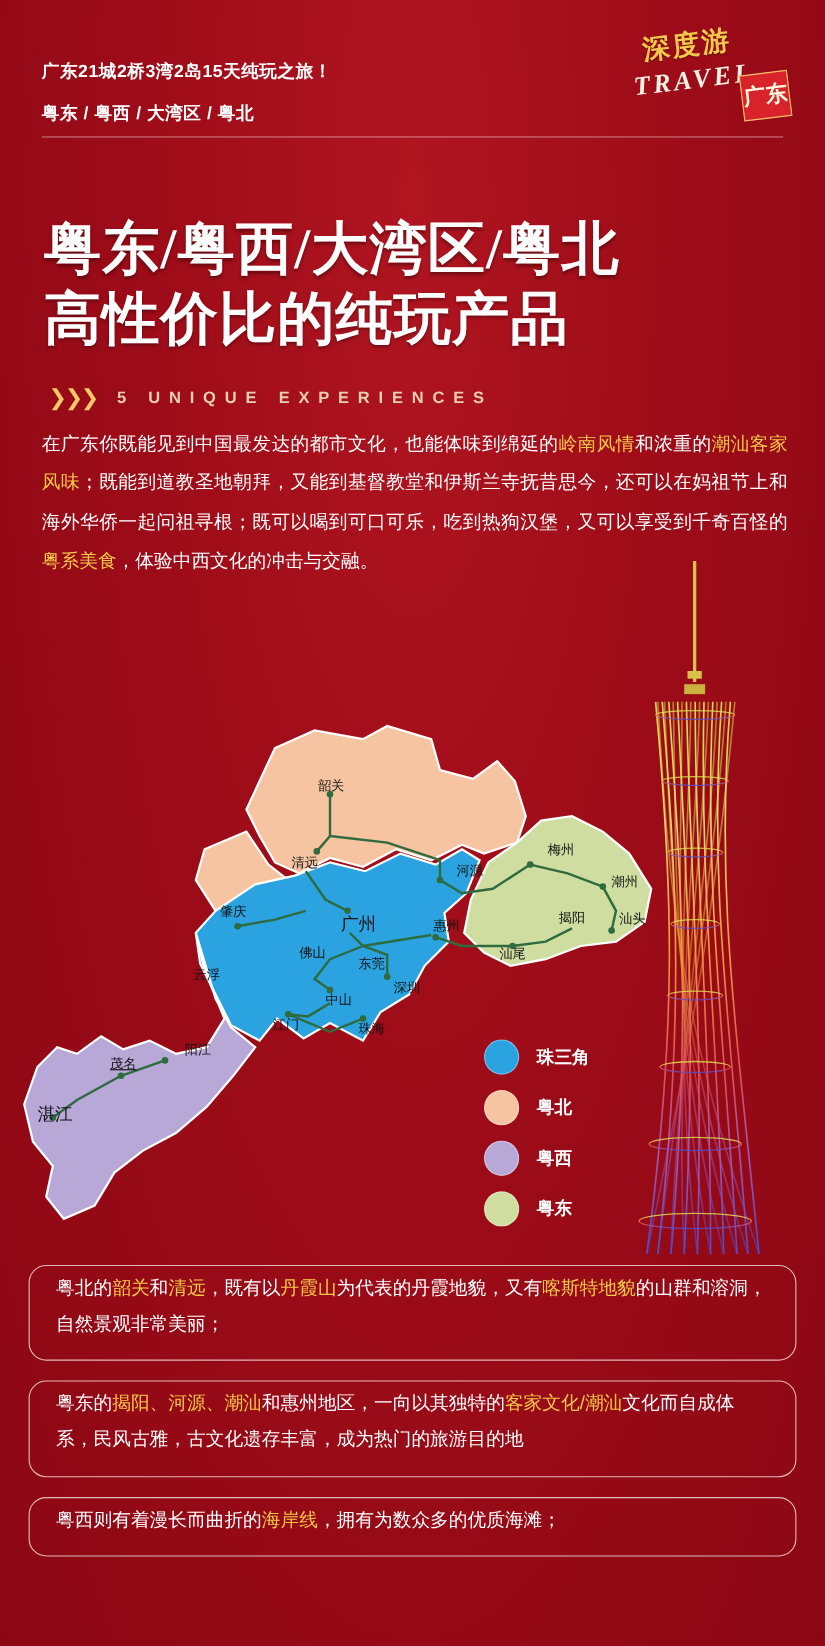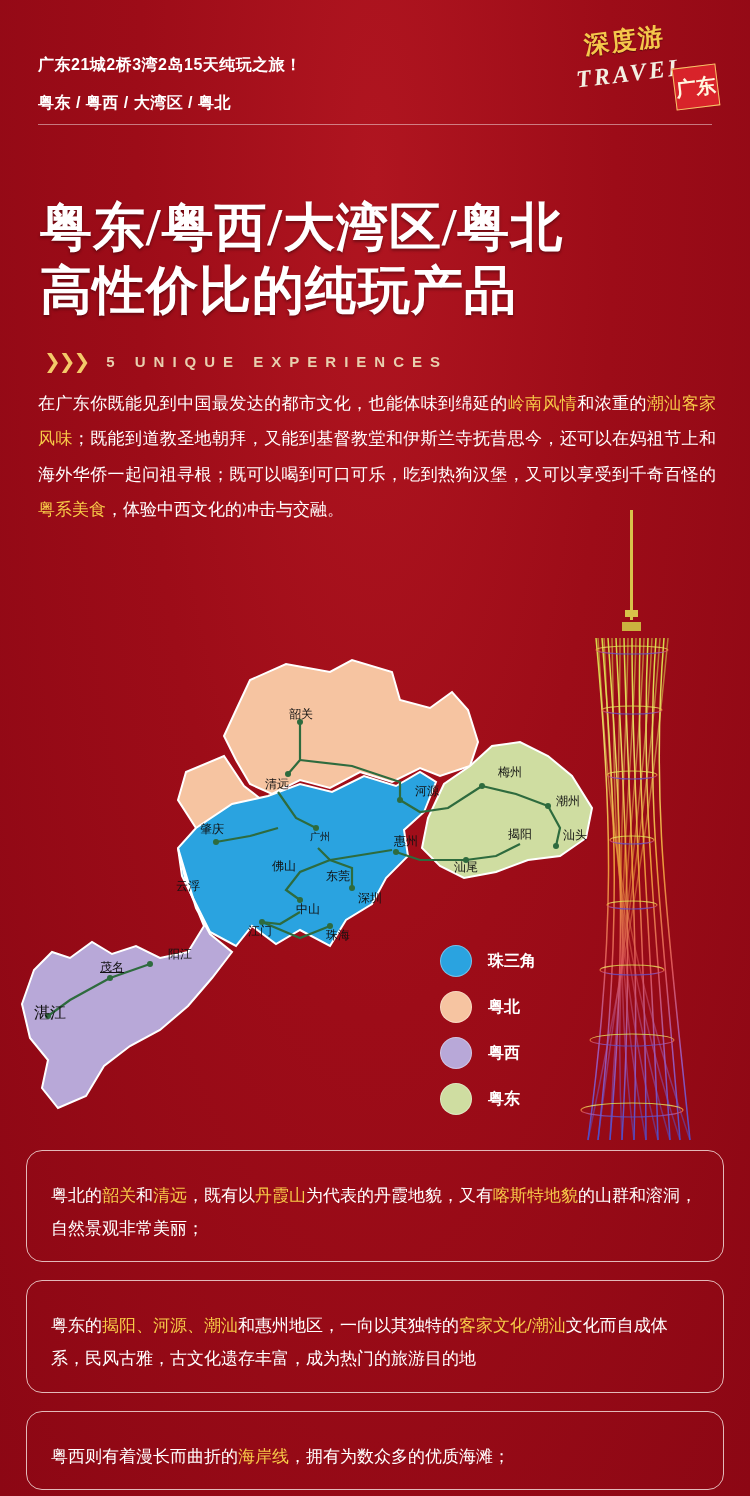--- a/index.html
+++ b/index.html
@@ -104,21 +104,21 @@
   
   .tower{
     position:absolute;right:58px;top:510px;width:120px;height:640px;
   }
   
   .cards{
     position:absolute;left:26px;top:1150px;width:698px;
   }
   .card{
     border:1px solid #e3b9b9;border-radius:16px;
-    padding:28px 22px 16px 24px;margin-bottom:18px;
+    padding:3px 22px 16px 24px;margin-bottom:18px;
     font-size:17px;line-height:1.95;color:#ffffff;
   }
 </style>
 </head>
 <body>
 
 <div class="poster">
 
   <div class="header">
     <div class="hdr-line1">广东21城2桥3湾2岛15天纯玩之旅！</div>
@@ -212,21 +212,21 @@
 
     <div style="position:absolute;left:0;top:0;width:750px;height:590px;">
       <span style="position:absolute;left:289px;top:146px;font-size:12px;color:#111;">韶关</span>
       <span style="position:absolute;left:265px;top:216px;font-size:12px;color:#111;">清远</span>
       <span style="position:absolute;left:415px;top:223px;font-size:12px;color:#111;">河源</span>
       <span style="position:absolute;left:498px;top:204px;font-size:12px;color:#111;">梅州</span>
       <span style="position:absolute;left:556px;top:233px;font-size:12px;color:#111;">潮州</span>
       <span style="position:absolute;left:508px;top:266px;font-size:12px;color:#111;text-align:right;">揭阳</span>
       <span style="position:absolute;left:563px;top:267px;font-size:12px;color:#111;">汕头</span>
       <span style="position:absolute;left:200px;top:261px;font-size:12px;color:#111;">肇庆</span>
-      <span style="position:absolute;left:310px;top:270px;font-size:10px;color:#111;">广州</span>
+      <span style="position:absolute;left:310px;top:270px;font-size:16px;color:#111;">广州</span>
       <span style="position:absolute;left:394px;top:273px;font-size:12px;color:#111;">惠州</span>
       <span style="position:absolute;left:272px;top:298px;font-size:12px;color:#111;">佛山</span>
       <span style="position:absolute;left:326px;top:308px;font-size:12px;color:#111;">东莞</span>
       <span style="position:absolute;left:454px;top:299px;font-size:12px;color:#111;">汕尾</span>
       <span style="position:absolute;left:176px;top:318px;font-size:12px;color:#111;">云浮</span>
       <span style="position:absolute;left:358px;top:330px;font-size:12px;color:#111;">深圳</span>
       <span style="position:absolute;left:296px;top:341px;font-size:12px;color:#111;">中山</span>
       <span style="position:absolute;left:248px;top:363px;font-size:12px;color:#111;">江门</span>
       <span style="position:absolute;left:326px;top:367px;font-size:12px;color:#111;">珠海</span>
       <span style="position:absolute;left:168px;top:386px;font-size:12px;color:#111;">阳江</span>

